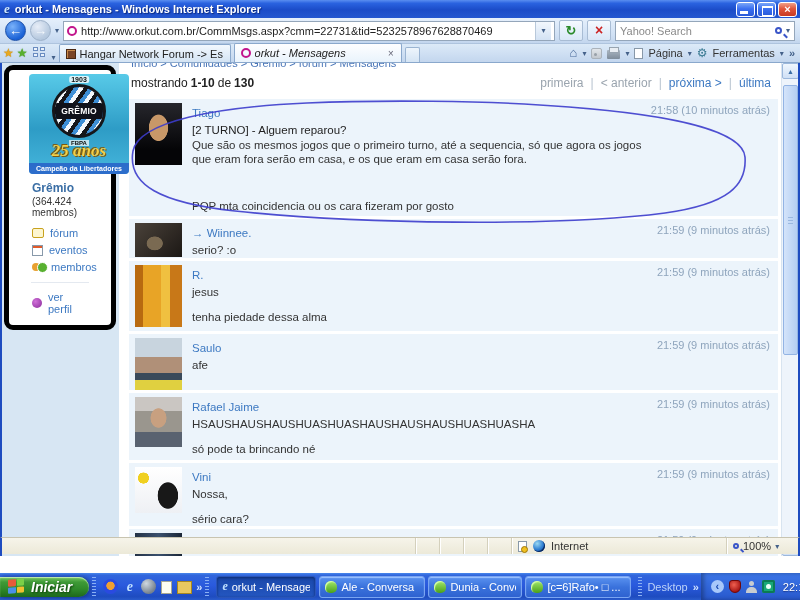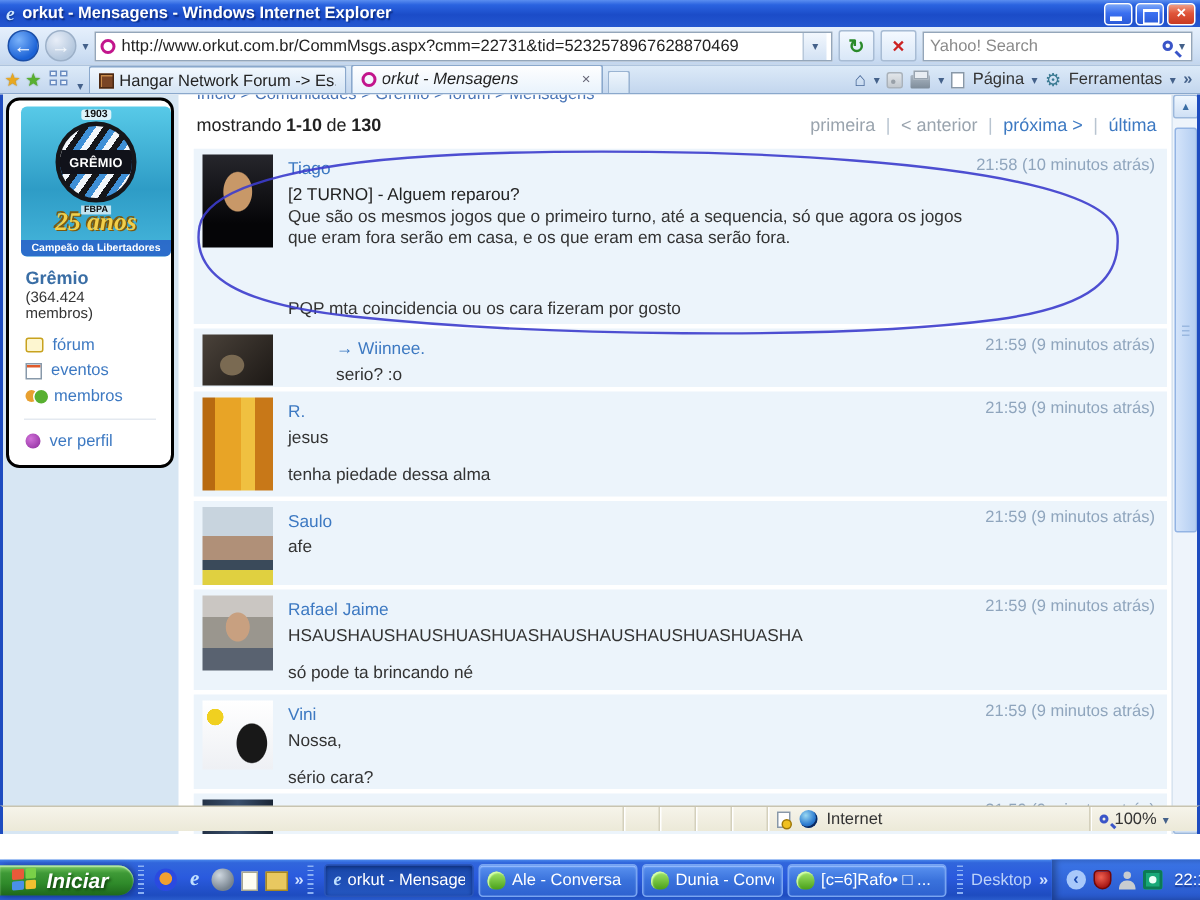--- a/index.html
+++ b/index.html
@@ -87,21 +87,21 @@
   .page-ico { width:9px; height:11px; background:#fff; border:1px solid #8898a8; }
   .gear-ico { font-size:12px; color:#3a7a92; line-height:14px; }
   .tb-label { font-size:11px; color:#333; }
   .ovf { font-size:11px; color:#44618a; font-weight:bold; }
 
   
   .viewport { position:absolute; top:63px; left:0; width:800px; height:493px; background:#fff;
     border-left:2px solid #1e4cc0; border-right:2px solid #1e4cc0; overflow:hidden; }
   .leftcol { position:absolute; left:0; top:0; width:117px; height:100%; background:#d7e6f3; }
   .sidecard { position:absolute; left:2px; top:2px; width:112px; background:#fff;
-    border:2px solid #000000; border-radius:9px; padding:4px 8px 8px; }
+    border:5px solid #000000; border-radius:9px; padding:4px 20px 8px; }
   .badge { width:100px; height:100px; margin:0 auto; border-radius:4px; overflow:hidden; position:relative;
     background:linear-gradient(180deg,#58cae8,#2e9cc6 55%,#46b6dc); }
   .badge-year { position:absolute; top:2px; left:50%; transform:translateX(-50%);
     font-size:7px; font-weight:bold; color:#111; background:rgba(255,255,255,.8); padding:0 2px; border-radius:2px; }
   .crest { position:absolute; top:10px; left:50%; transform:translateX(-50%); width:54px; height:54px;
     border-radius:50%; border:3px solid #15161a; overflow:hidden;
     background:repeating-linear-gradient(125deg,#15161a 0 4px,#3e8fd6 4px 8px,#f2f6fa 8px 12px);
     display:flex; align-items:center; justify-content:center; }
   .crest-band { width:100%; height:16px; background:#10121a; color:#fff; font-size:8.5px;
     font-weight:bold; text-align:center; line-height:16px; letter-spacing:.2px; }
@@ -141,21 +141,21 @@
   .avatar { width:47px; flex:none; margin-right:10px; background:#888; }
   .msg-body { flex:1; position:relative; min-width:0; }
   .author { font-size:11.5px; color:var(--orkut_link,#3d79c2); cursor:pointer; }
   .time { position:absolute; right:2px; top:1px; font-size:11px; color:#8fa5bd; }
   .subject { font-size:11.5px; font-weight:normal; color:#222; margin-top:3px; }
   .lines { margin-top:2px; padding-right:120px; }
   .line { font-size:11.5px; color:#333; line-height:14px; min-height:11px; }
   .line.blank { height:9px; }
 
   .m0 { height:117px; }
-  .m1 { height:39px;gap:32px; }
+  .m1 { height:39px; }
   .m2 { height:70px; }
   .m3 { height:56px; }
   .m4 { height:67px; }
   .m5 { height:63px; }
   .m6 { height:62px; }
   .m0 .avatar { height:62px; background:radial-gradient(ellipse 16px 22px at 50% 40%,#c89868 0 58%,rgba(0,0,0,0) 62%),linear-gradient(180deg,#26262c,#050507 75%); }
   .m1 .avatar { height:34px; background:radial-gradient(ellipse 14px 12px at 42% 60%,#7a6a52 0 55%,rgba(0,0,0,0) 60%),linear-gradient(135deg,#4a423a,#1c1815); }
   .m2 .avatar { height:62px; background:linear-gradient(90deg,#b86a10 0 18%,#e8a426 18% 55%,#f0c040 55% 75%,#c87818 75%); }
   .m3 .avatar { height:68px; background:linear-gradient(180deg,#c8d4de 0 28%,#b09078 28% 52%,#3a4a5a 52% 62%,#e0d040 62% 88%,#c0b030 88%); }
   .m4 .avatar { height:50px; background:radial-gradient(ellipse 14px 17px at 50% 42%,#c8a080 0 55%,rgba(0,0,0,0) 59%),linear-gradient(180deg,#cac6c2 0 28%,#9a968e 28% 70%,#596270 70%); }

